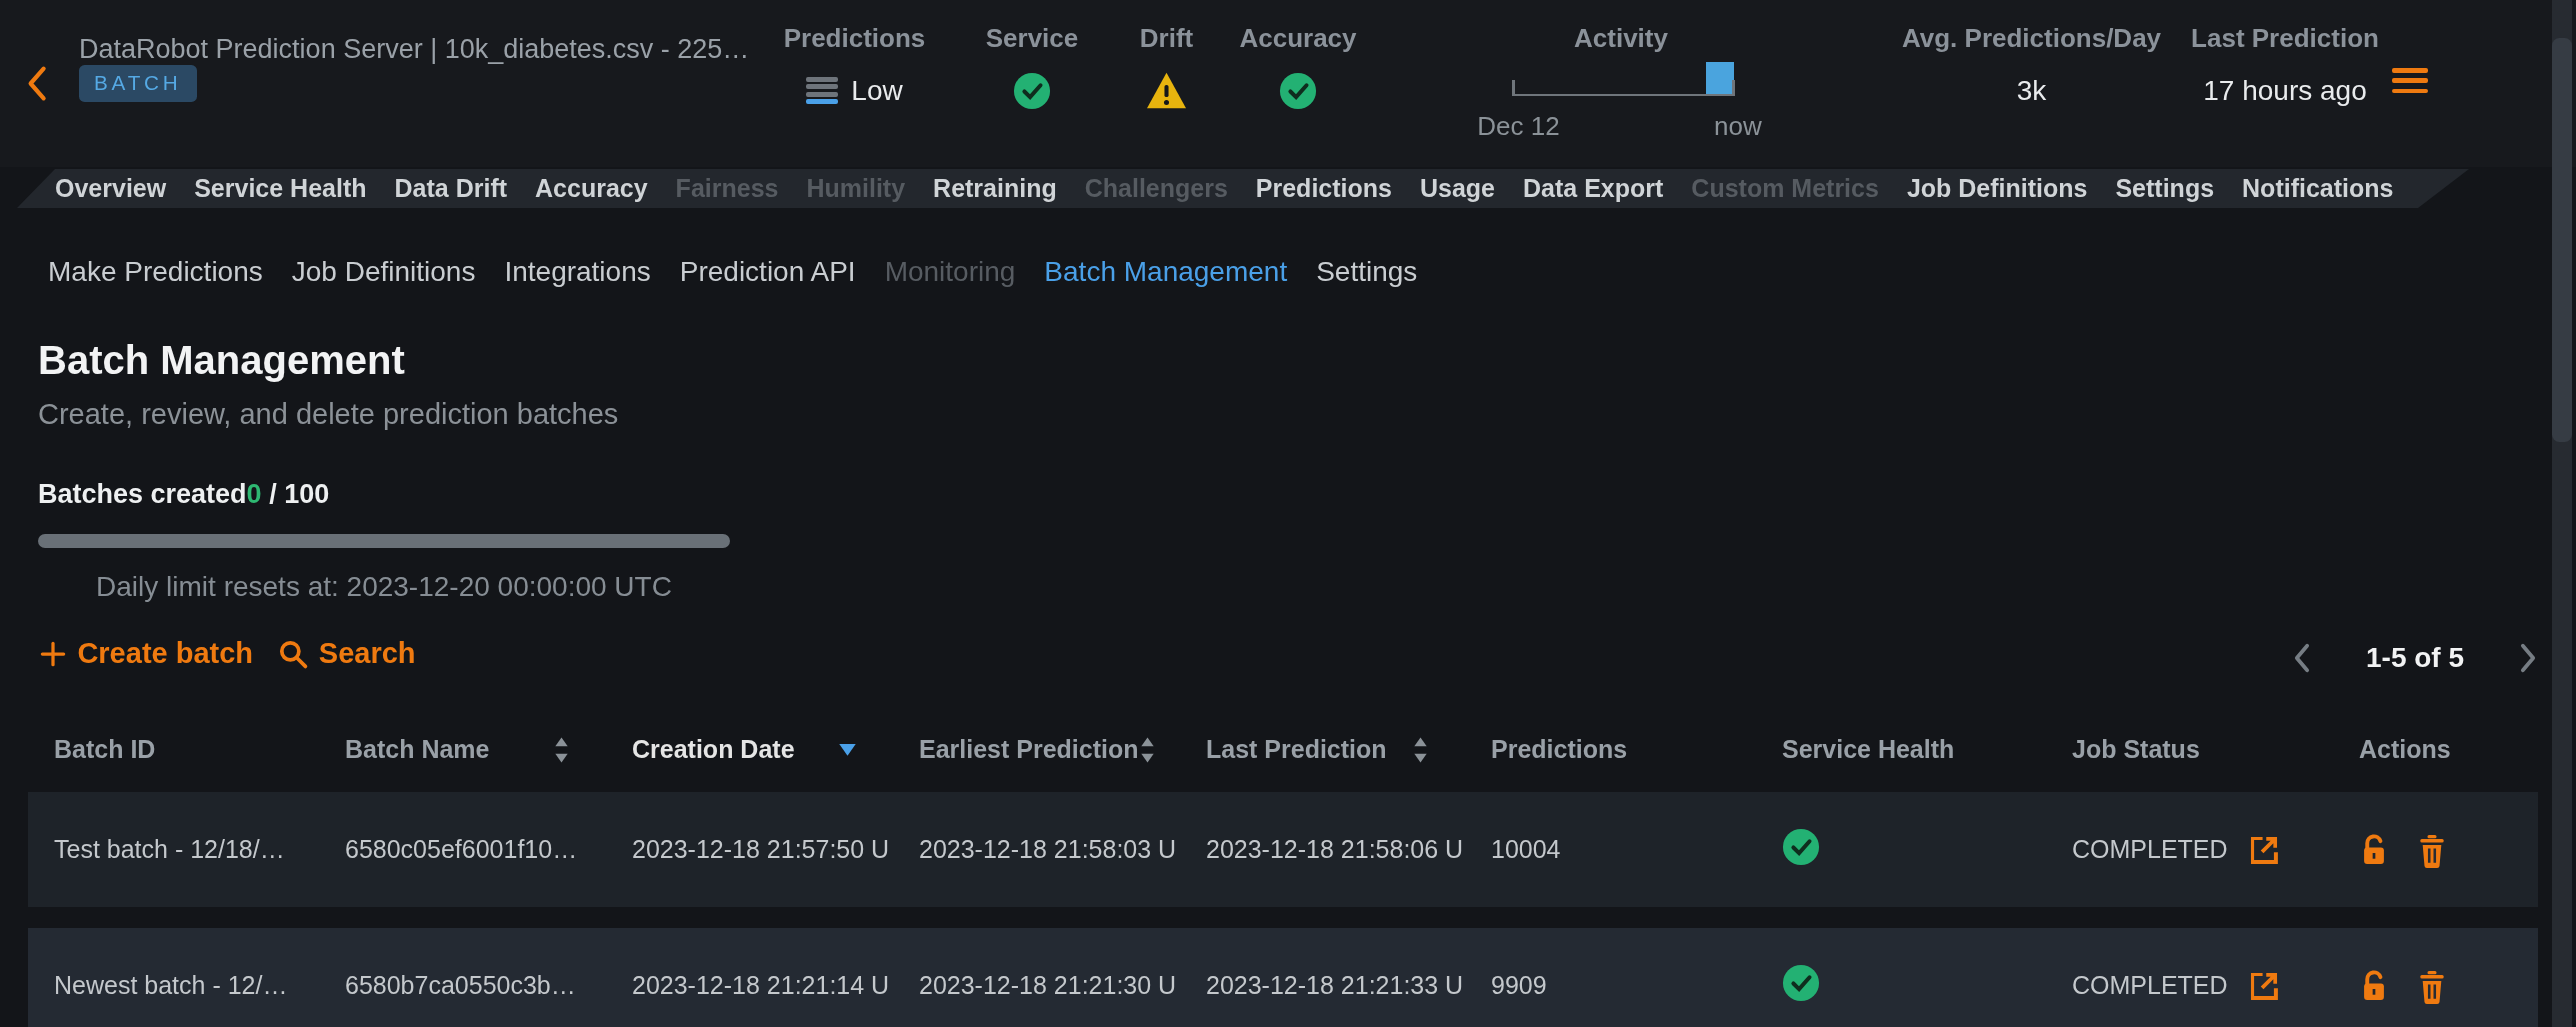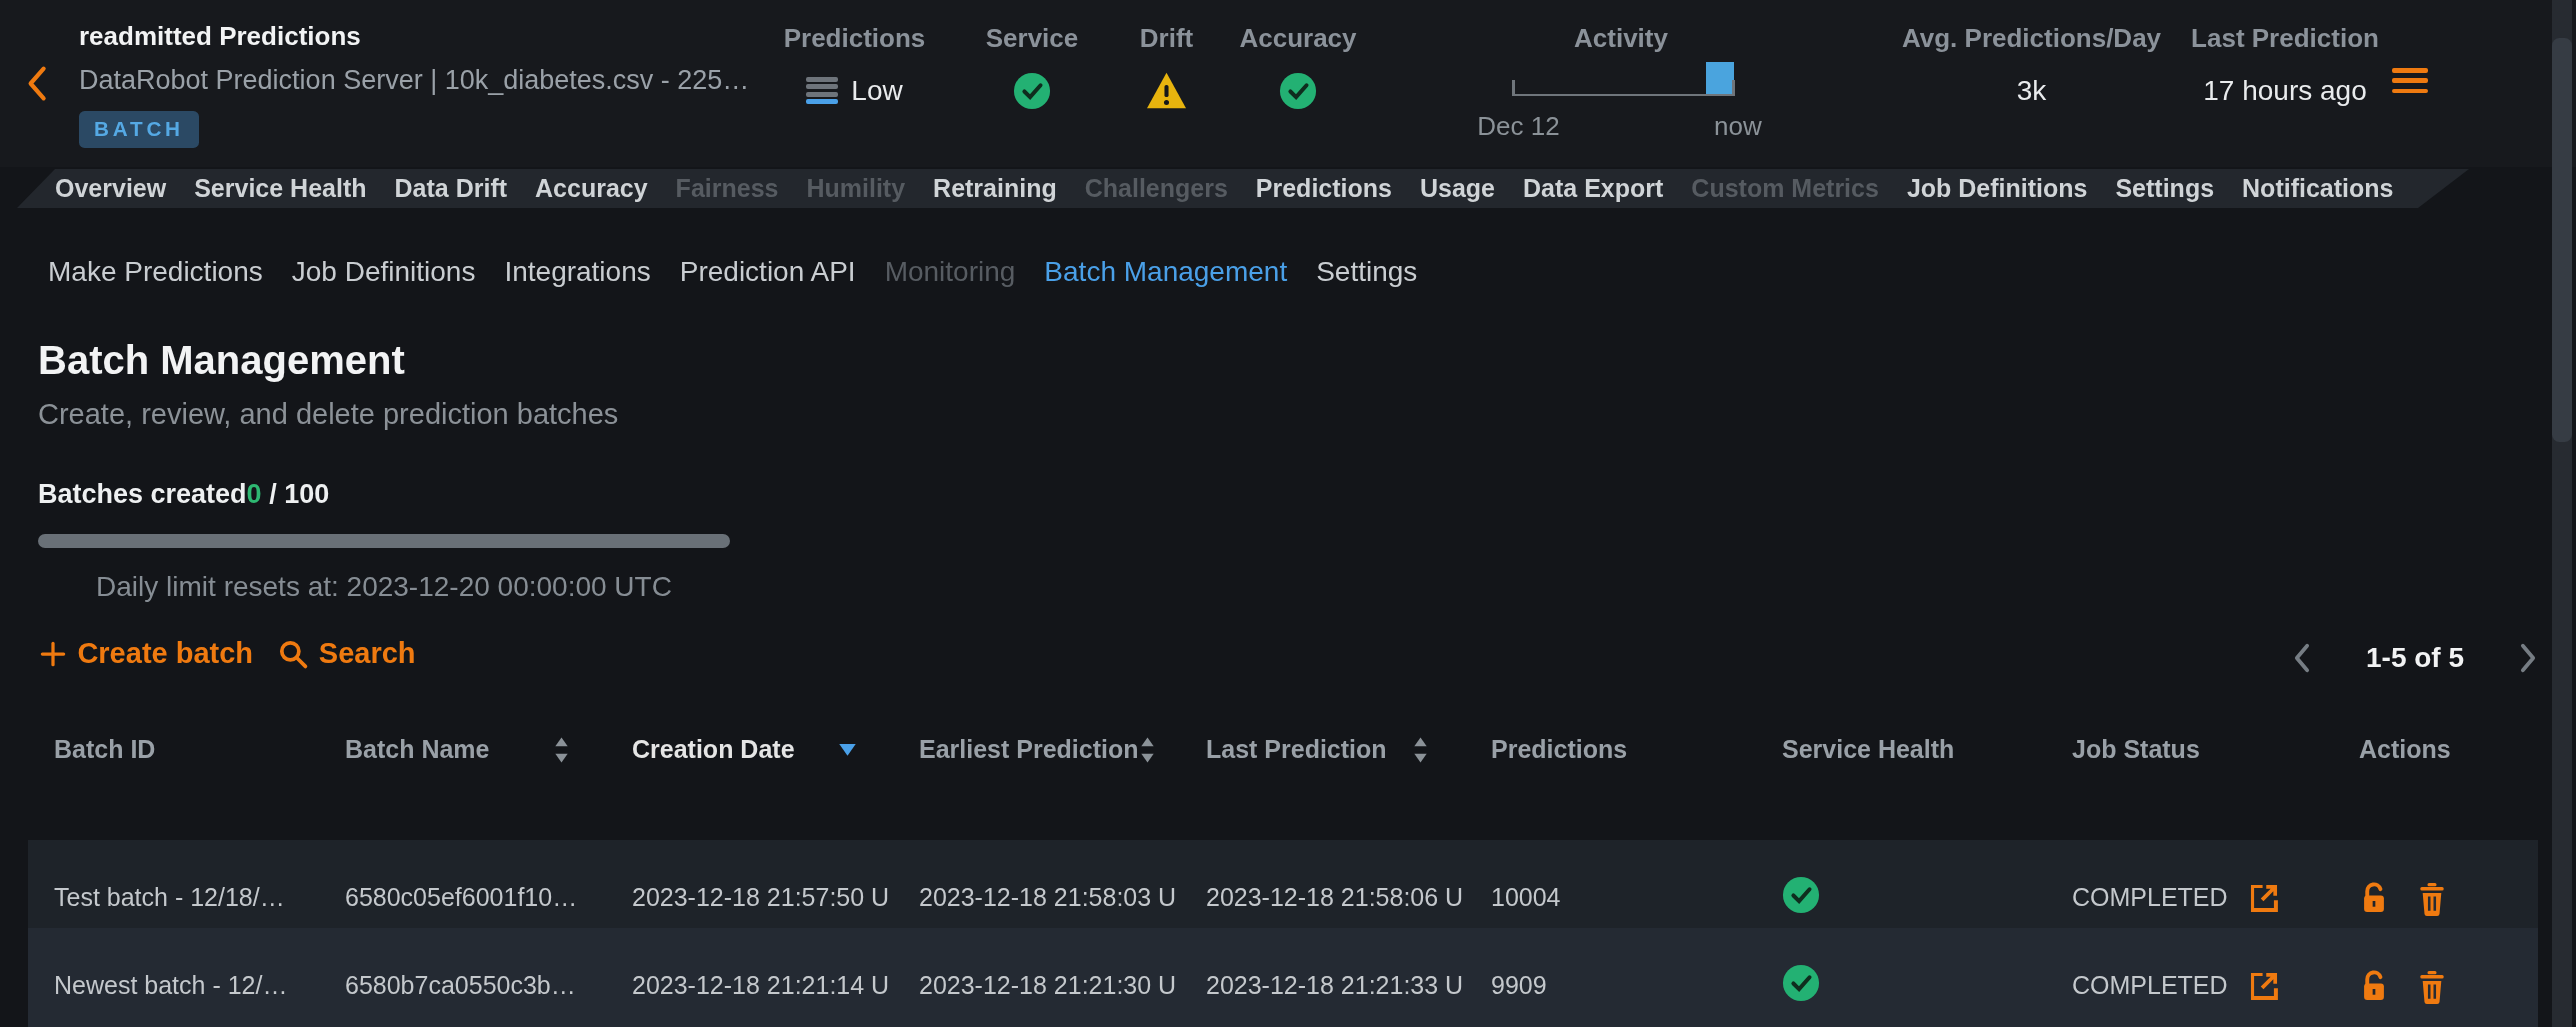--- a/index.html
+++ b/index.html
@@ -12,22 +12,22 @@
     overflow: hidden;
   }
   button { background: none; border: none; padding: 0; cursor: pointer; font-family: inherit; }
 
   
   .header { position: absolute; top: 0; left: 0; width: 2576px; height: 167px; background: #17191d; }
   .back-btn { position: absolute; left: 24.4px; top: 64px; }
   .title-block { position: absolute; left: 79px; top: 20.7px; }
   .dep-title { font-size: 26px; font-weight: bold; color: #f2f3f4; }
   .dep-subtitle { margin-top: 13px; font-size: 27px; color: #9aa1a8; }
-  .badge { display: inline-block; margin-top: 15px; padding: 6.6px 15px; background: #2b4964; color: #55a9e4;
-           font-size: 20.7px; font-weight: bold; letter-spacing: 3.8px; border-radius: 5.6px; }
+  .badge { display: inline-block; padding: 6.6px 15px; background: #2b4964; color: #55a9e4;
+           font-size: 20.7px; font-weight: normal; letter-spacing: 3.8px; border-radius: 5.6px; }
 
   .metric { position: absolute; top: 0; height: 167px; }
   .m-label { position: absolute; top: 22.5px; width: 100%; text-align: center;
              font-size: 26px; font-weight: bold; color: #8b929a; white-space: nowrap; }
   .m-value { position: absolute; top: 70px; width: 100%; height: 41px; display: flex;
              justify-content: center; align-items: center; gap: 13px;
              font-size: 28px; color: #e9ebed; white-space: nowrap; }
   .m-importance { left: 742px;  width: 225px; }
   .m-service    { left: 966px; width: 132px; }
   .m-drift      { left: 1110px; width: 113px; }
@@ -91,42 +91,41 @@
 
   
   .grid { display: grid; grid-template-columns: 291px 287px 287px 287px 285px 291px 290px 287px 1fr; align-items: center; }
   .cell { padding-left: 26px; white-space: nowrap; overflow: hidden; }
   .thead { position: absolute; left: 28px; top: 723px; width: 2510px; height: 53px; }
   .th { display: flex; align-items: center; height: 53px;
         font-size: 25px; font-weight: bold; color: #99a0a7; }
   .th .sort-icon { margin-left: auto; margin-right: 36px; flex: none; }
   .th.th-active span { color: #e5e5e5; }
   .row { position: absolute; left: 28px; width: 2510px; height: 115px; }
-  .row-a { background: #1e2329; margin-top: 48px; }
+  .row-a { background: #1e2329; }
   .row-b { background: #242a33; }
   .rc { font-size: 25px; color: #c4c8cc; }
   .status { display: flex; align-items: center; gap: 19px; }
   .actions { display: flex; align-items: center; gap: 28px; }
   .icon-btn { display: inline-flex; align-items: center; }
 
   
   .scrollbar { position: absolute; right: 3.8px; top: 0; width: 20.7px; height: 1028px; background: #272b31; }
   .scrollbar-thumb { position: absolute; left: 0; top: 38px; width: 100%; height: 404px; background: #363c44; border-radius: 7.5px; }
 </style>
 </head>
 <body>
 
 <div class="header">
   <button class="back-btn">
     <svg width="24.4" height="39" viewBox="0 0 26 42">
         <polyline points="21,5 7,21 21,37" stroke="#ef7a10" stroke-width="4.5" fill="none" stroke-linecap="round" stroke-linejoin="round"></polyline>
       </svg>
   </button>
   <div class="title-block">
-    <div class="dep-title">readmitted Predictions</div>
     <div class="dep-subtitle">DataRobot Prediction Server | 10k_diabetes.csv - 225…</div>
     <span class="badge">BATCH</span>
   </div>
 
   <div class="metric m-importance">
     <div class="m-label">Predictions</div>
     <div class="m-value">
       <span class="imp-icon">
           <i></i>
           <i></i>

